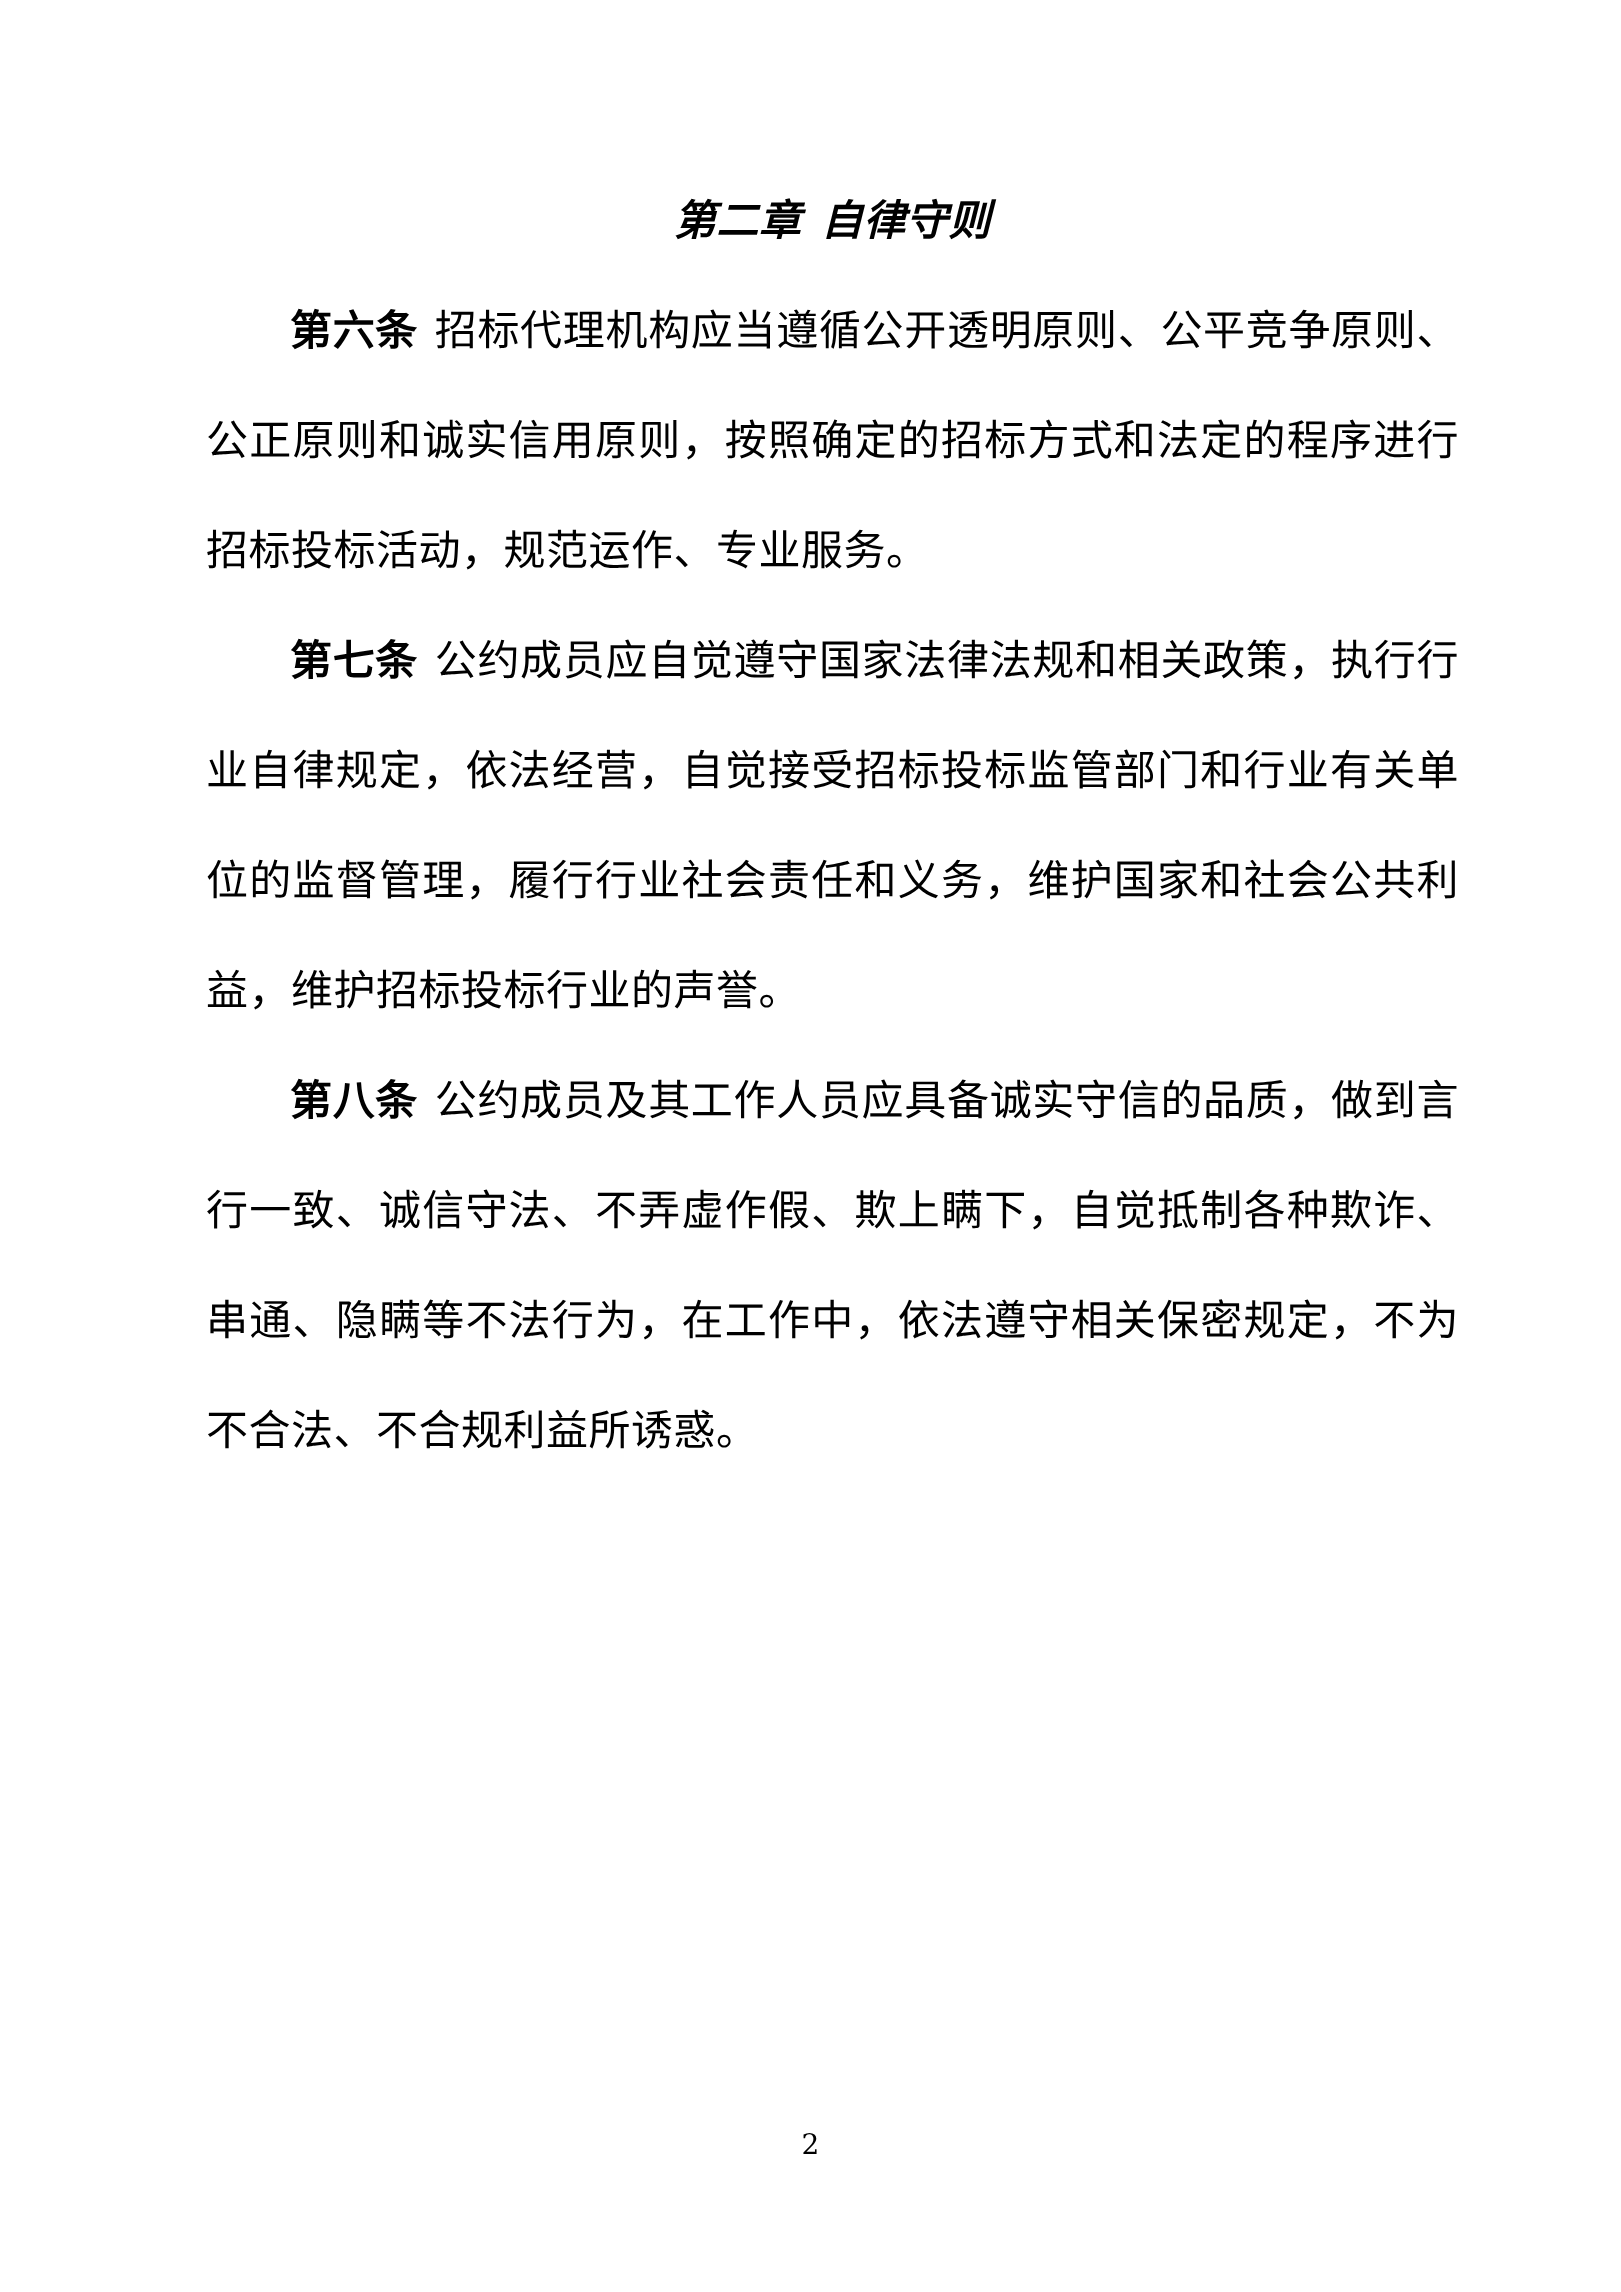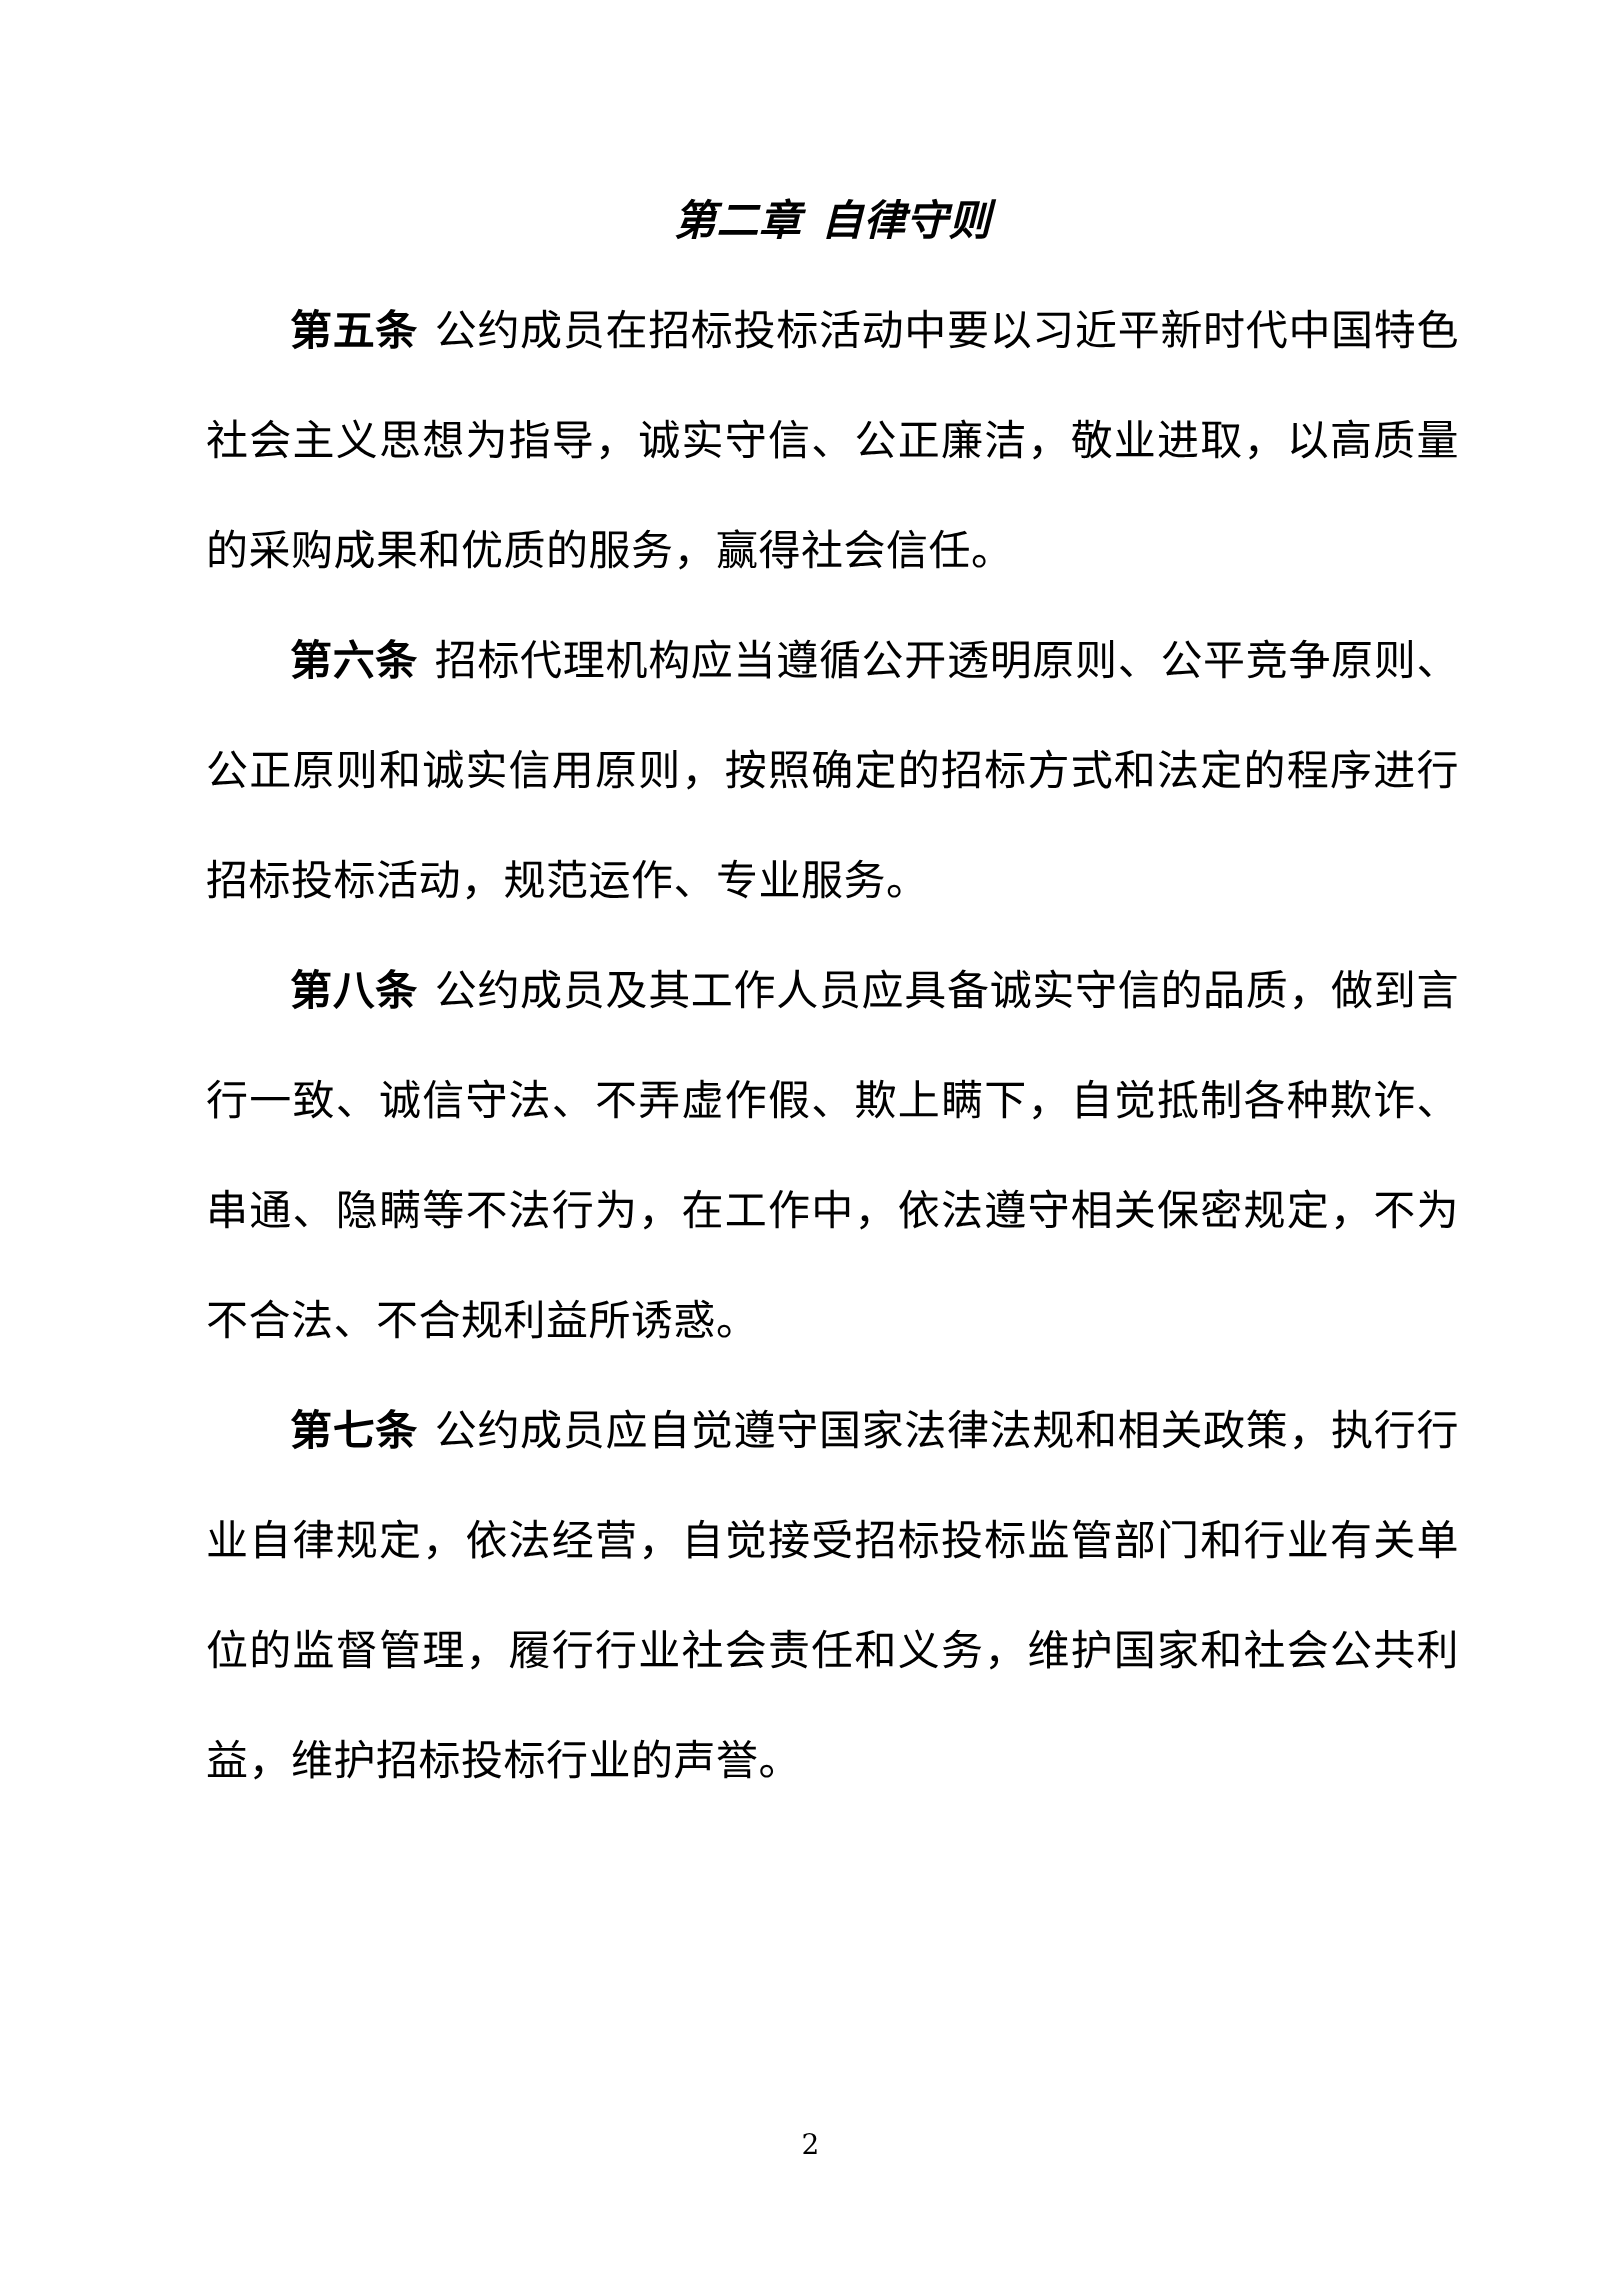--- a/index.html
+++ b/index.html
@@ -59,20 +59,19 @@
     line-height: 39px;
     font-family: "DejaVu Serif", serif;
   }
 </style>
 </head>
 <body>
 
 <div class="page">
   <div class="content" id="doc-body">
       <p class="chapter"><span class="label">第二章</span><span>自律守则</span></p>
-      <p class="article"><span class="label">第五条</span><span>公约成员在招标投标活动中要以习近平新时代中国特色社会主义思想为指导，诚实守信、公正廉洁，敬业进取，以高质量的采购成果和优质的服务，赢得社会信任。</span></p>
       <p class="article"><span class="label">第六条</span><span>招标代理机构应当遵循公开透明原则、公平竞争原则、公正原则和诚实信用原则，按照确定的招标方式和法定的程序进行招标投标活动，规范运作、专业服务。</span></p>
+      <p class="article"><span class="label">第七条</span><span>公约成员应自觉遵守国家法律法规和相关政策，执行行业自律规定，依法经营，自觉接受招标投标监管部门和行业有关单位的监督管理，履行行业社会责任和义务，维护国家和社会公共利益，维护招标投标行业的声誉。</span></p>
       <p class="article"><span class="label">第八条</span><span>公约成员及其工作人员应具备诚实守信的品质，做到言行一致、诚信守法、不弄虚作假、欺上瞒下，自觉抵制各种欺诈、串通、隐瞒等不法行为，在工作中，依法遵守相关保密规定，不为不合法、不合规利益所诱惑。</span></p>
-      <p class="article"><span class="label">第七条</span><span>公约成员应自觉遵守国家法律法规和相关政策，执行行业自律规定，依法经营，自觉接受招标投标监管部门和行业有关单位的监督管理，履行行业社会责任和义务，维护国家和社会公共利益，维护招标投标行业的声誉。</span></p>
     </div>
   <div class="page-number">2</div>
 </div>
 
 
 </body></html>

